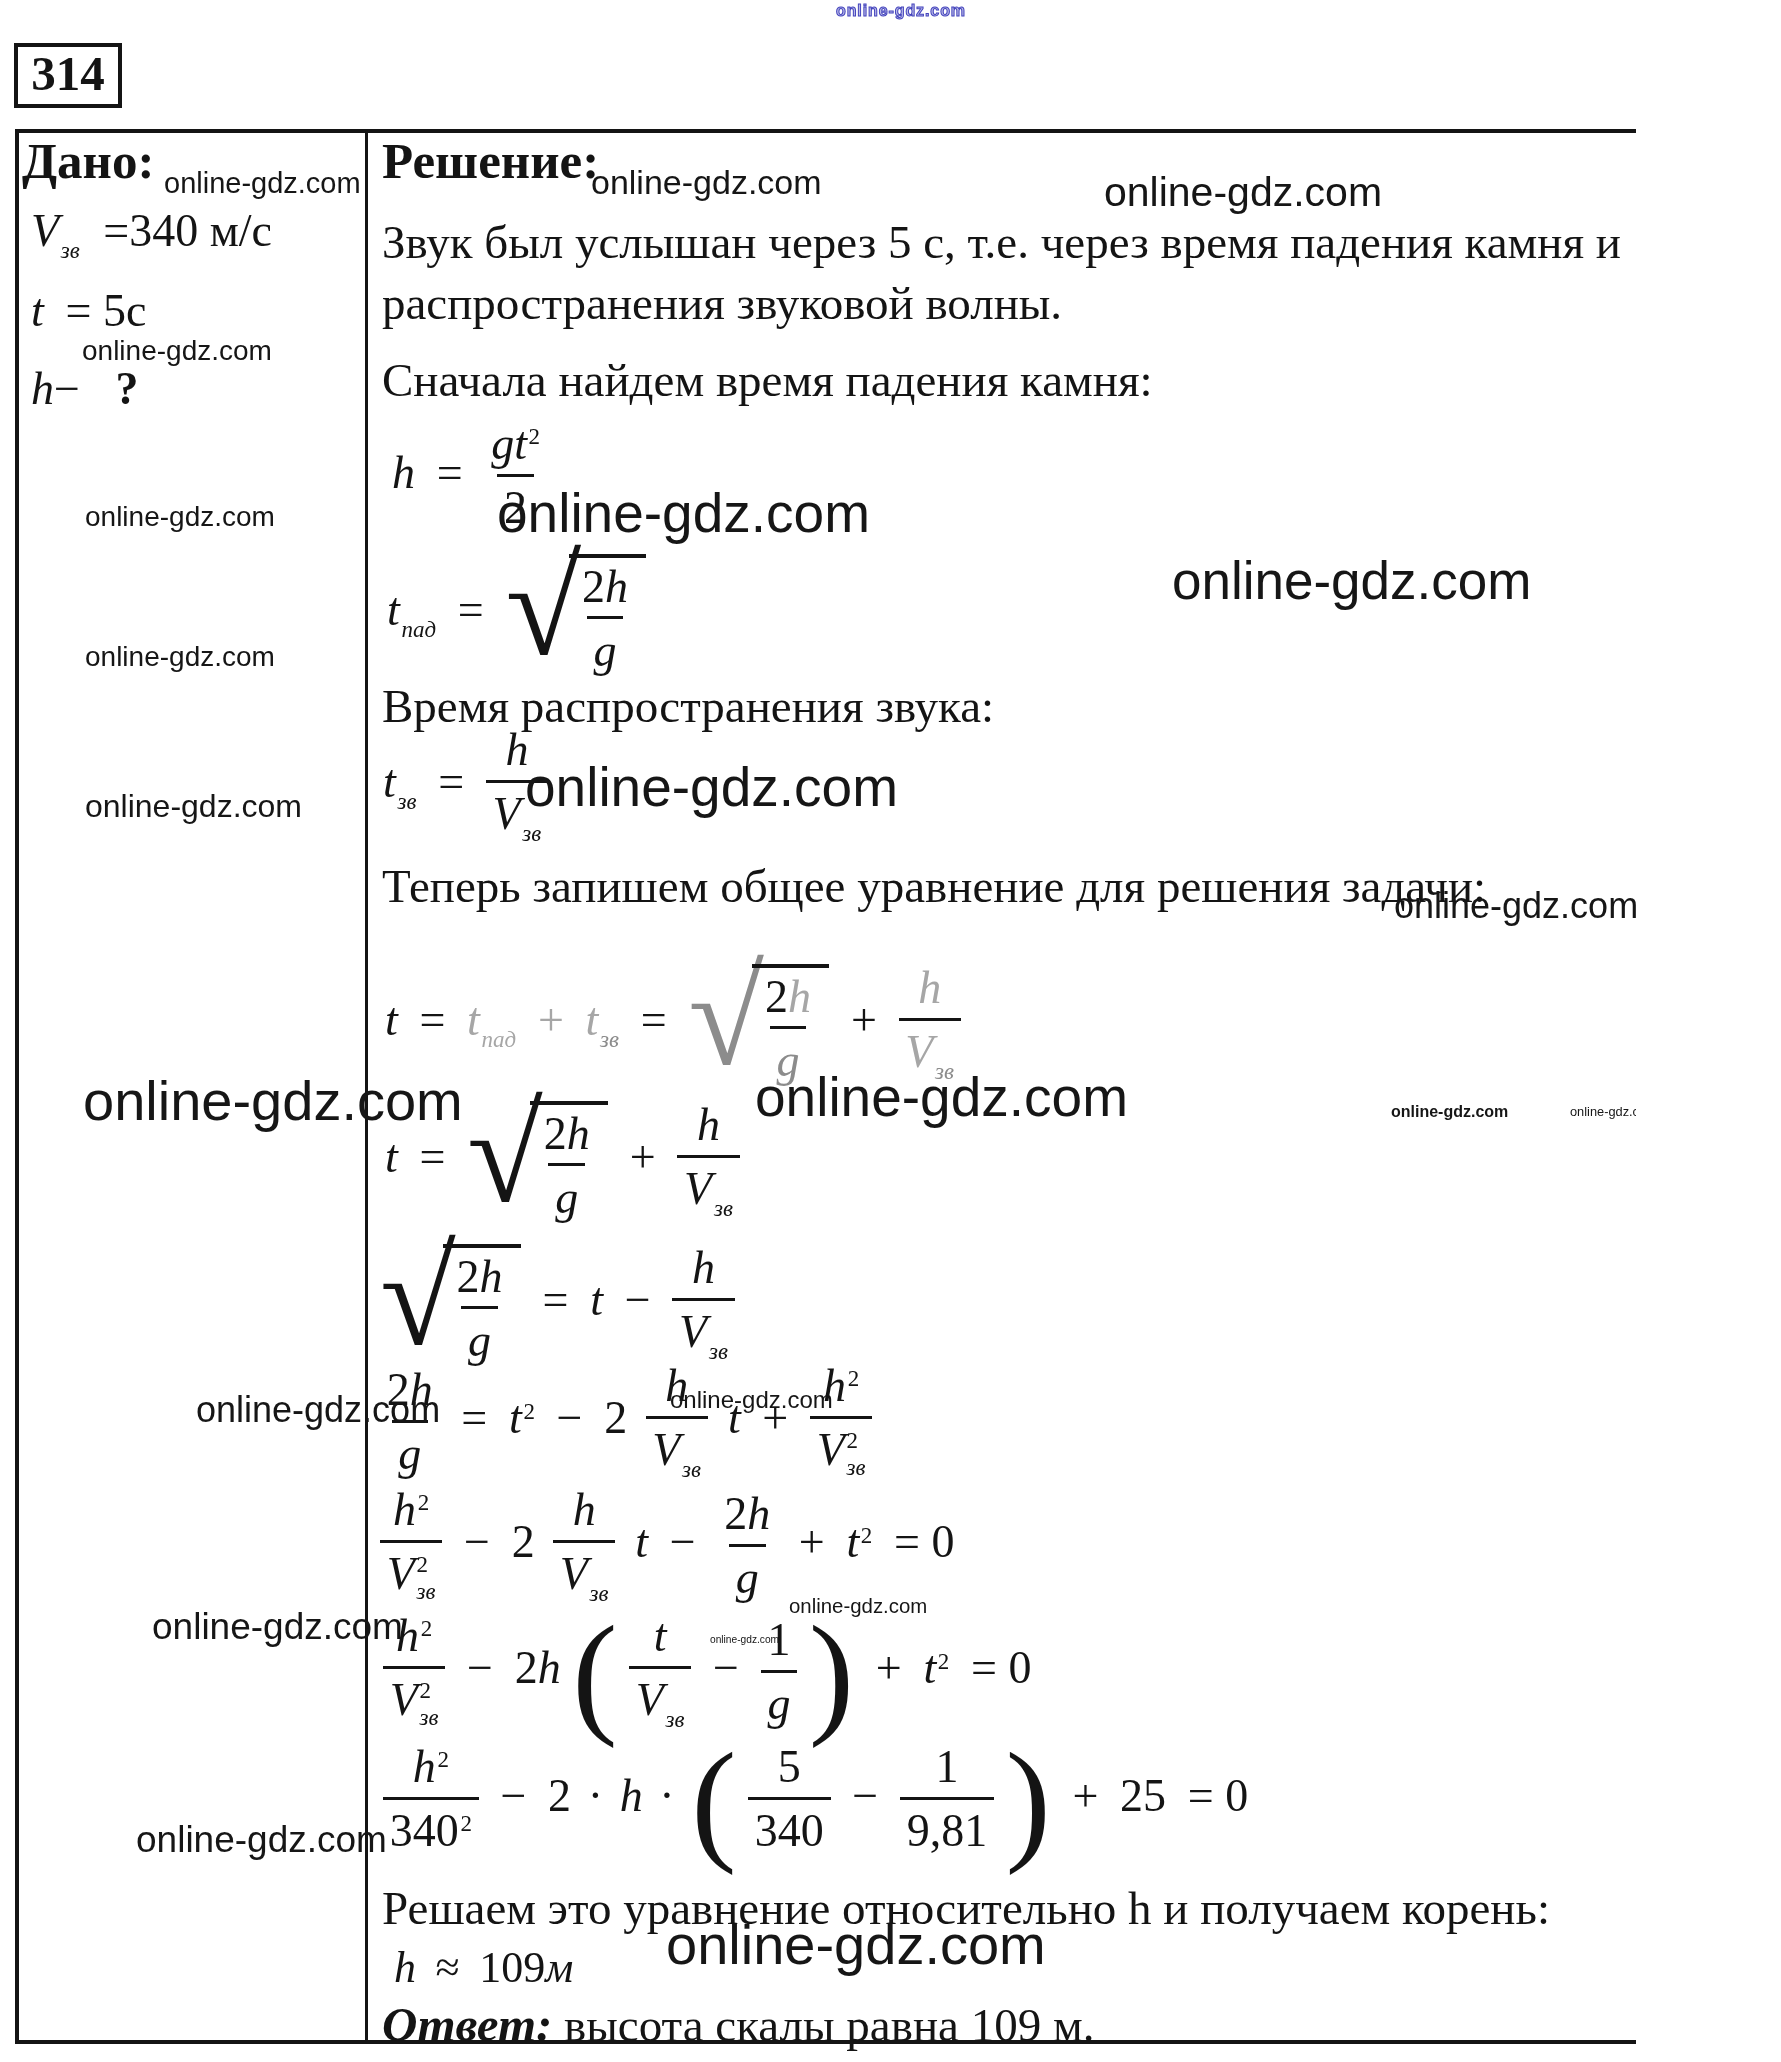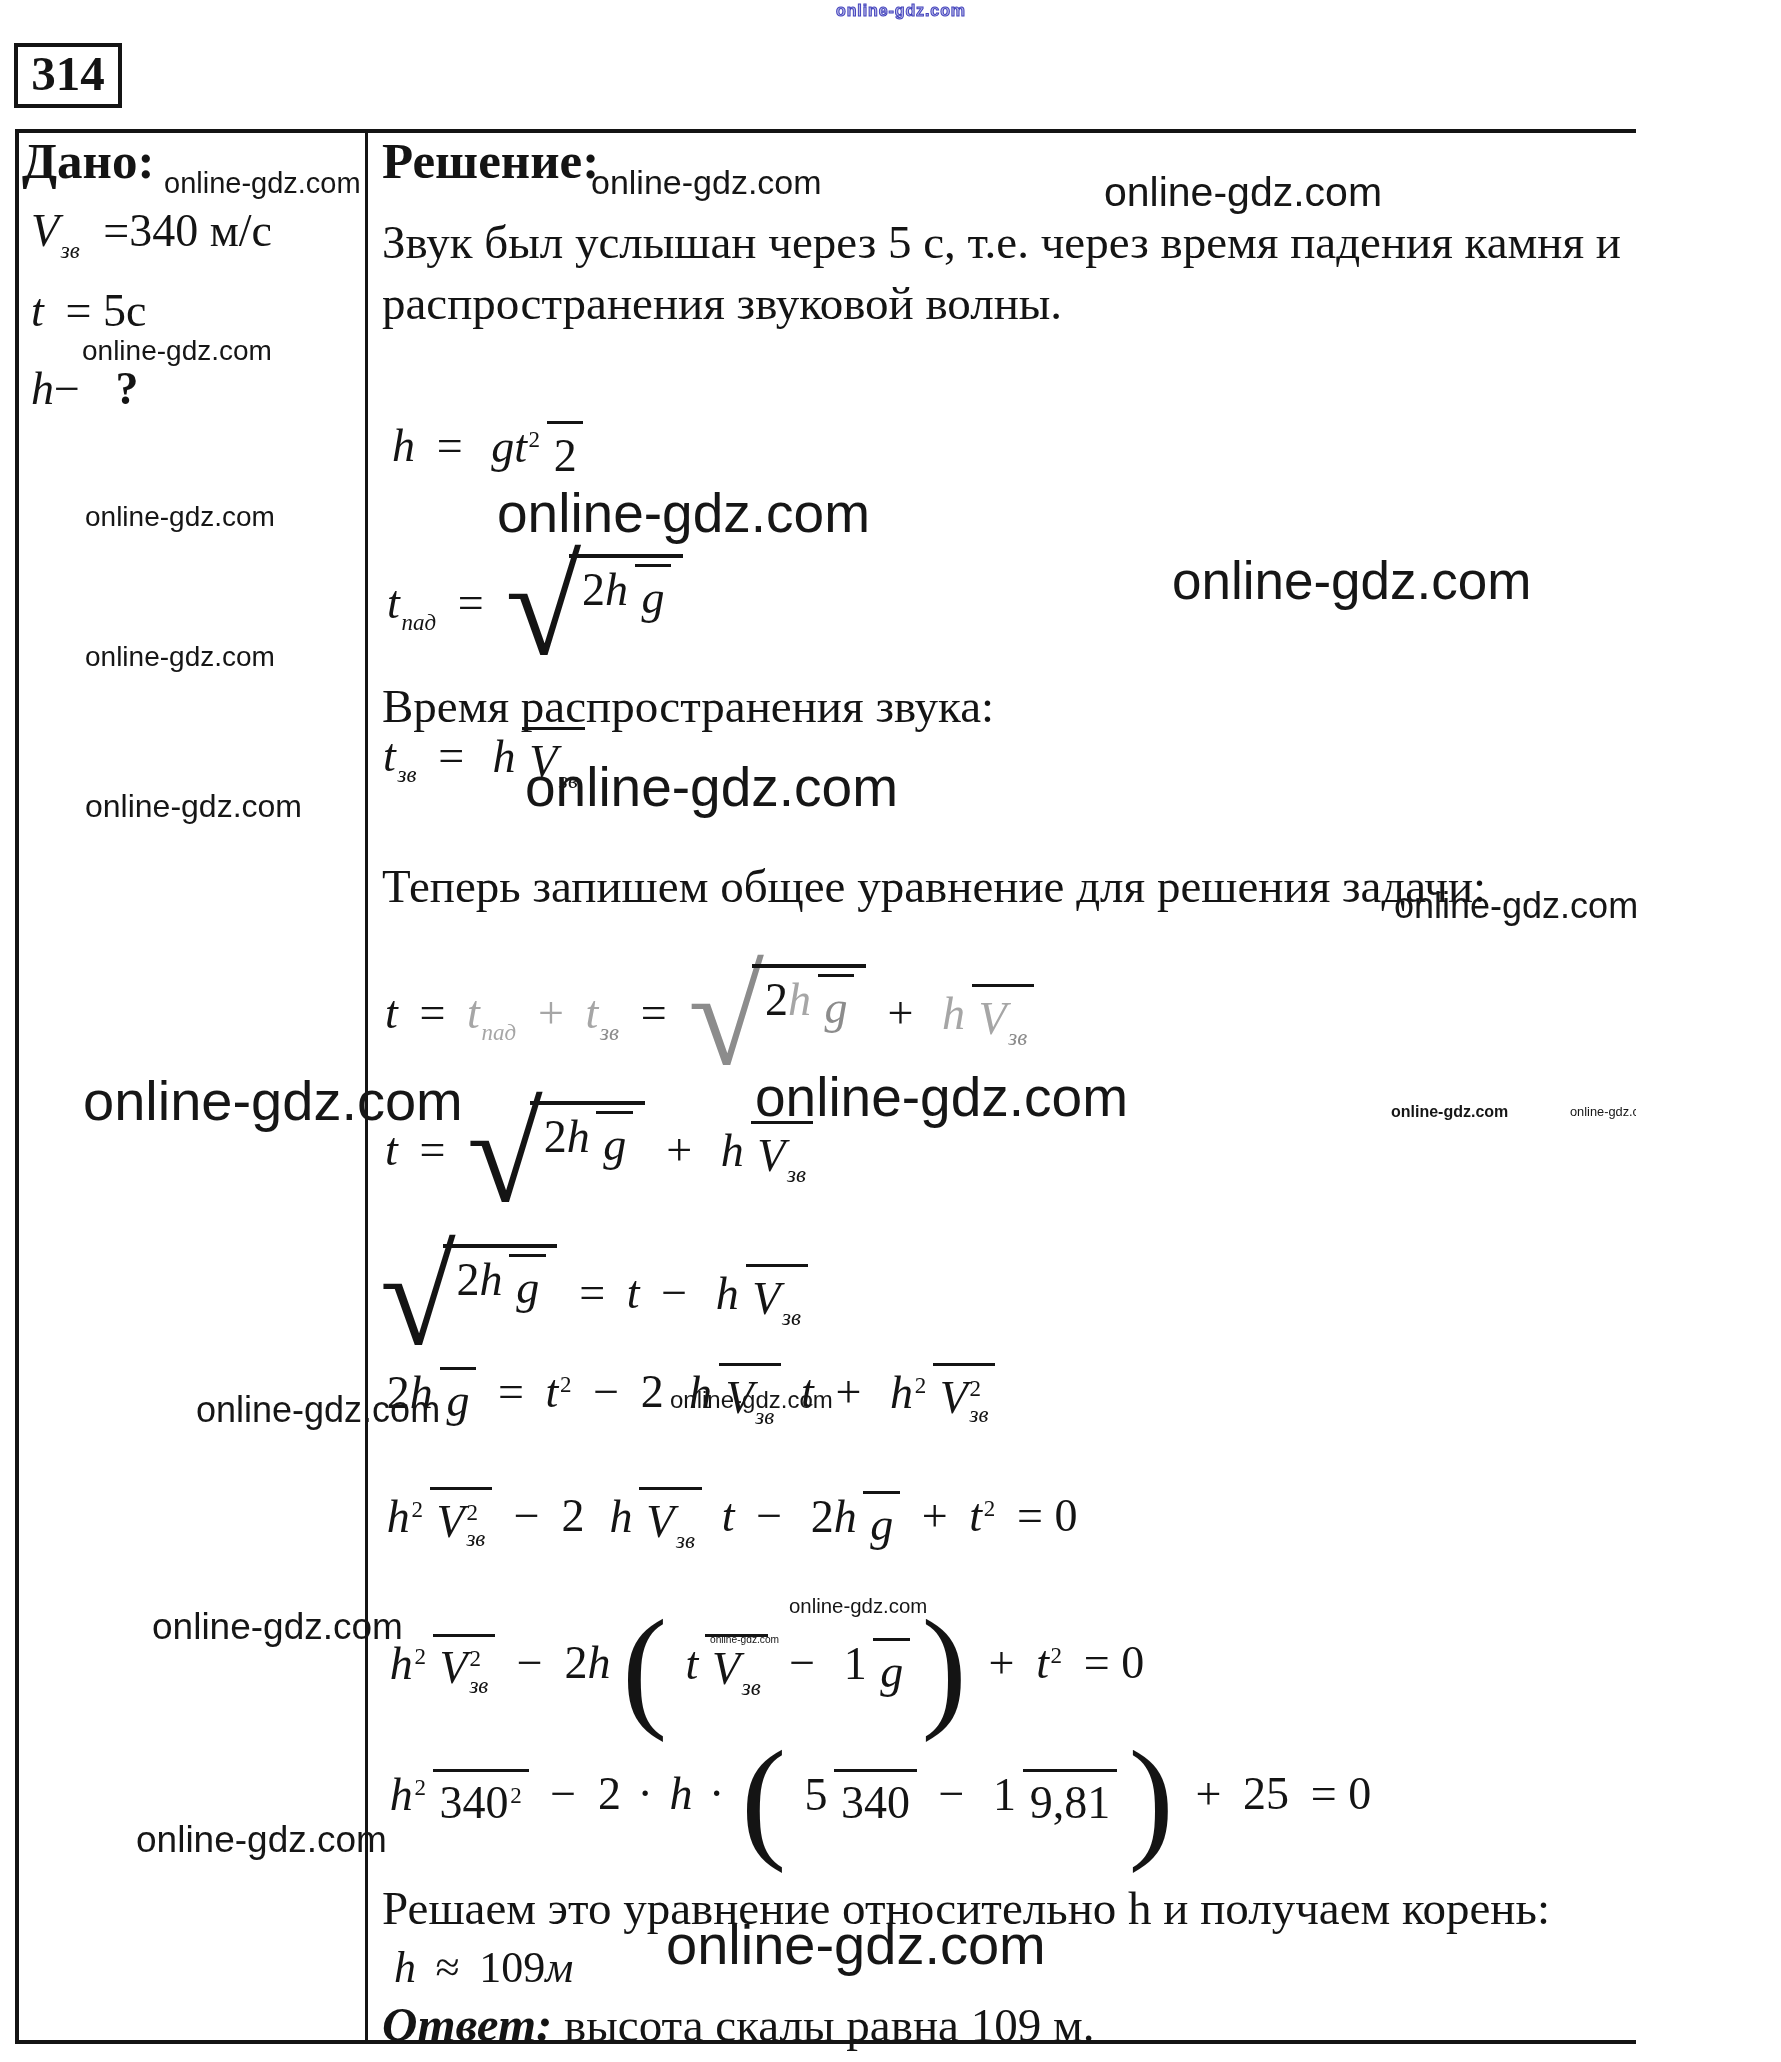--- a/index.html
+++ b/index.html
@@ -22,21 +22,21 @@
   .wm-b{font-weight:700;}
   
   .eq{position:absolute;font-size:46px;line-height:1;white-space:nowrap;}
   .v{font-style:italic;}
   .n{font-style:normal;}
   .op{font-style:normal;margin:0 10.2px;}
   .sb{font-size:0.5em;font-style:italic;vertical-align:-0.5em;margin-left:1.7px;}
   .sp{font-size:0.5em;vertical-align:0.65em;margin-left:1.7px;}
   .ss{display:inline-flex;flex-direction:column;align-items:flex-start;vertical-align:middle;
       font-size:0.5em;line-height:1.15;margin-left:1.7px;}
-  .fr{display:inline-flex;align-items:center;vertical-align:middle;
+  .fr{display:inline-flex;flex-direction:column;align-items:center;vertical-align:middle;
       text-align:center;}
   .fr .nu{padding:0 6.8px 6.8px 6.8px;}
   .fr .de{border-top:3.4px solid #141414;padding:8.5px 6.8px 1.7px 6.8px;}
   .sqrt{display:inline-flex;align-items:flex-start;vertical-align:middle;}
   .rad{font-size:3.0em;line-height:0.78;margin-right:-0.09em;font-style:normal;}
   .rdc{border-top:4.3px solid #141414;padding:0.12em 0.25em 0 0.14em;display:inline-block;}
   .pa{display:inline-block;font-size:136px;line-height:0.8;vertical-align:middle;
       font-style:normal;font-weight:400;}
   .fd{color:#a6a6a6;}
   .fd2{color:#8c8c8c;}
@@ -78,20 +78,21 @@
   <div class="wm" style="left:85px;top:503px;font-size:28px;">online-gdz.com</div>
   <div class="wm" style="left:85px;top:643px;font-size:28px;">online-gdz.com</div>
   <div class="wm" style="left:85px;top:790px;font-size:32px;">online-gdz.com</div>
 
   <div class="hdr" style="left:382px;top:136px;">Решение:</div>
   <div class="wm" style="left:591px;top:165px;font-size:34px;">online-gdz.com</div>
   <div class="wm" style="left:1104px;top:172px;font-size:41px;">online-gdz.com</div>
 
   <div class="txt" style="left:382px;top:215px;">Звук был услышан через 5 с, т.е. через время падения камня и</div>
   <div class="txt" style="left:382px;top:276px;">распространения звуковой волны.</div>
+  <div class="txt" style="left:382px;top:353px;">Сначала найдем время падения камня:</div>
 
   <div class="eq" style="left:392px;top:421px;">
     <span class="v">h</span>
     <span class="op">=</span>
     <span class="fr">
       <span class="nu"><span class="v">gt</span><span class="sp n">2</span></span>
       <span class="de n">2</span>
     </span>
   </div>
   <div class="wm" style="left:497px;top:486px;font-size:55px;">online-gdz.com</div>

